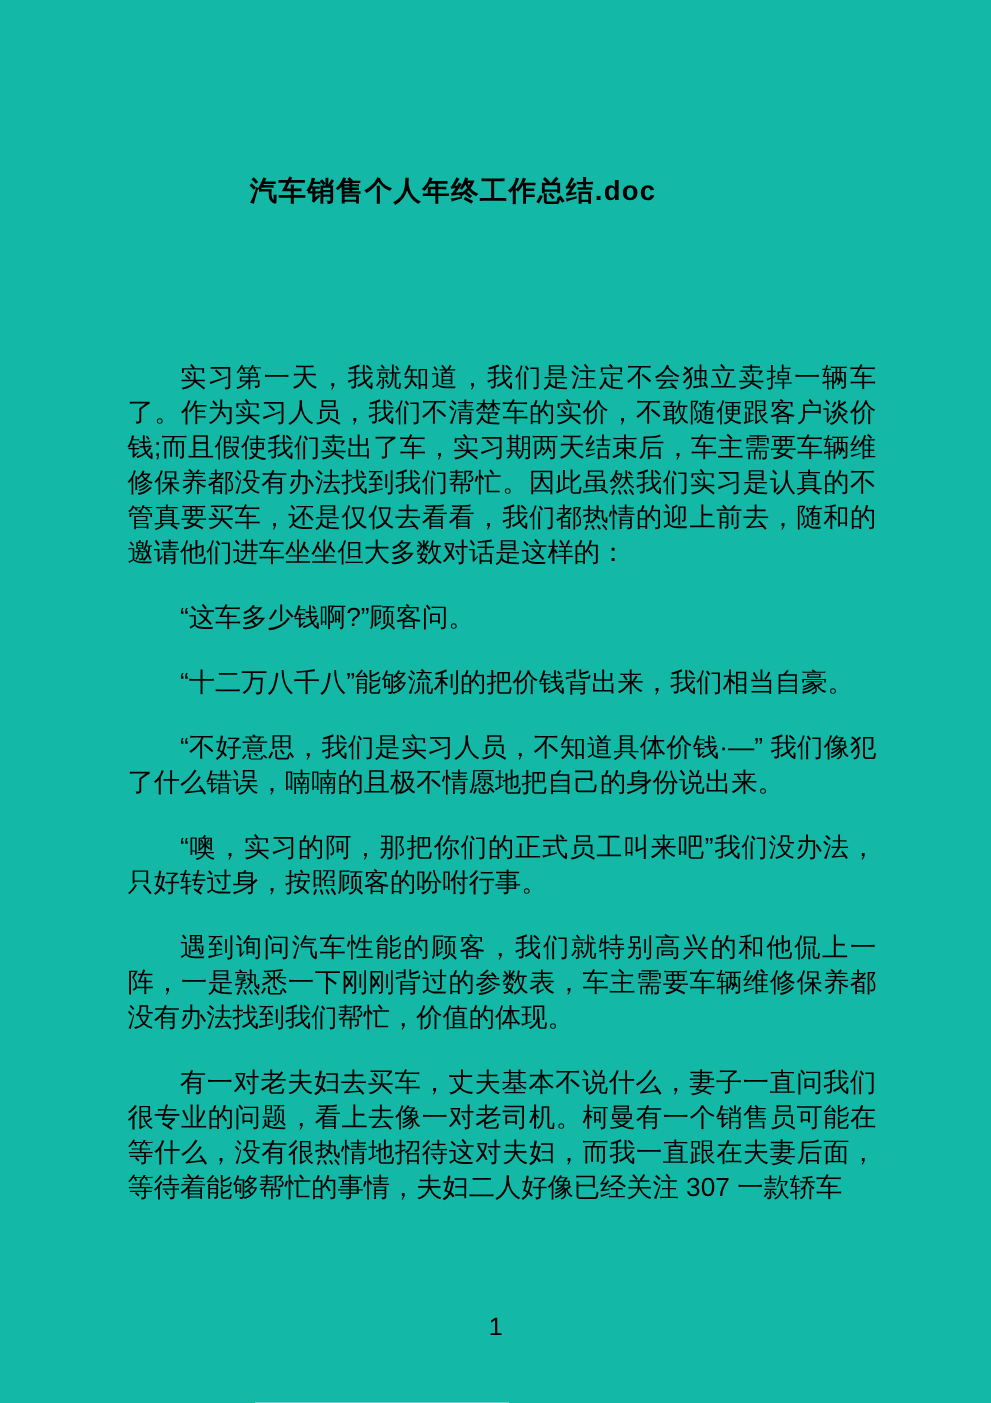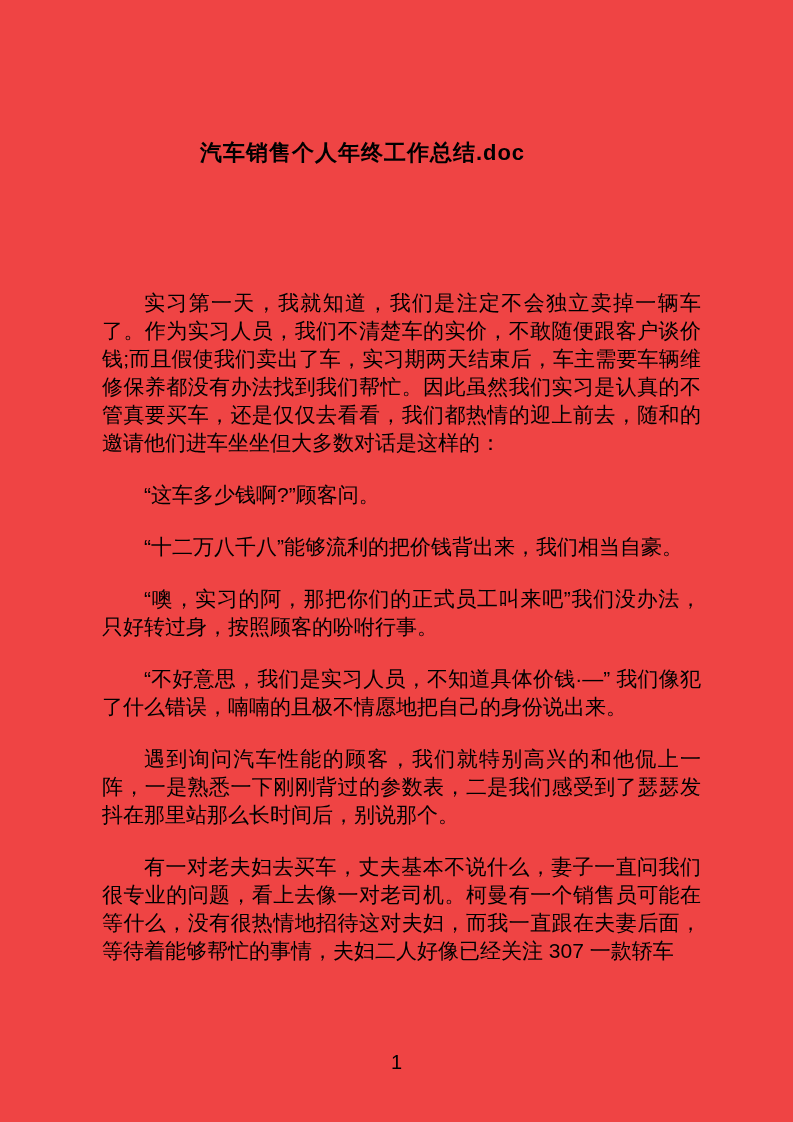--- a/index.html
+++ b/index.html
@@ -11,21 +11,21 @@
     width: 793px;
     height: 1122px;
     position: relative;
     font-family: "Liberation Sans", sans-serif;
     color: #000000;
     overflow: hidden;
   }
   .page {
     position: absolute;
     inset: 0;
-    background: #ef4444;
+    background: #14b8a6;
   }
   .doc-title {
     position: absolute;
     top: 138px;
     left: 0;
     width: 725px;          
     text-align: center;
     font-size: 22px;
     font-weight: bold;
     letter-spacing: 1px;
@@ -58,21 +58,21 @@
 <body>
 
 <div class="page">
 
   <h1 class="doc-title">汽车销售个人年终工作总结.doc</h1>
 
   <div class="content">
     <p>实习第一天，我就知道，我们是注定不会独立卖掉一辆车了。作为实习人员，我们不清楚车的实价，不敢随便跟客户谈价钱;而且假使我们卖出了车，实习期两天结束后，车主需要车辆维修保养都没有办法找到我们帮忙。因此虽然我们实习是认真的不管真要买车，还是仅仅去看看，我们都热情的迎上前去，随和的邀请他们进车坐坐但大多数对话是这样的：</p>
     <p>“这车多少钱啊?”顾客问。</p>
     <p>“十二万八千八”能够流利的把价钱背出来，我们相当自豪。</p>
+    <p>“不好意思，我们是实习人员，不知道具体价钱·—” 我们像犯了什么错误，喃喃的且极不情愿地把自己的身份说出来。</p>
     <p>“噢，实习的阿，那把你们的正式员工叫来吧”我们没办法，只好转过身，按照顾客的吩咐行事。</p>
-    <p>“不好意思，我们是实习人员，不知道具体价钱·—” 我们像犯了什么错误，喃喃的且极不情愿地把自己的身份说出来。</p>
-    <p>遇到询问汽车性能的顾客，我们就特别高兴的和他侃上一阵，一是熟悉一下刚刚背过的参数表，二是我们感受到了瑟瑟发抖在那里站那么长时间后，别说那个。</p>
+    <p>遇到询问汽车性能的顾客，我们就特别高兴的和他侃上一阵，一是熟悉一下刚刚背过的参数表，车主需要车辆维修保养都没有办法找到我们帮忙，价值的体现。</p>
     <p>有一对老夫妇去买车，丈夫基本不说什么，妻子一直问我们很专业的问题，看上去像一对老司机。柯曼有一个销售员可能在等什么，没有很热情地招待这对夫妇，而我一直跟在夫妻后面，等待着能够帮忙的事情，夫妇二人好像已经关注 307 一款轿车</p>
   </div>
 
   <div class="page-number">1</div>
 
 </div>
 
 </body></html>

